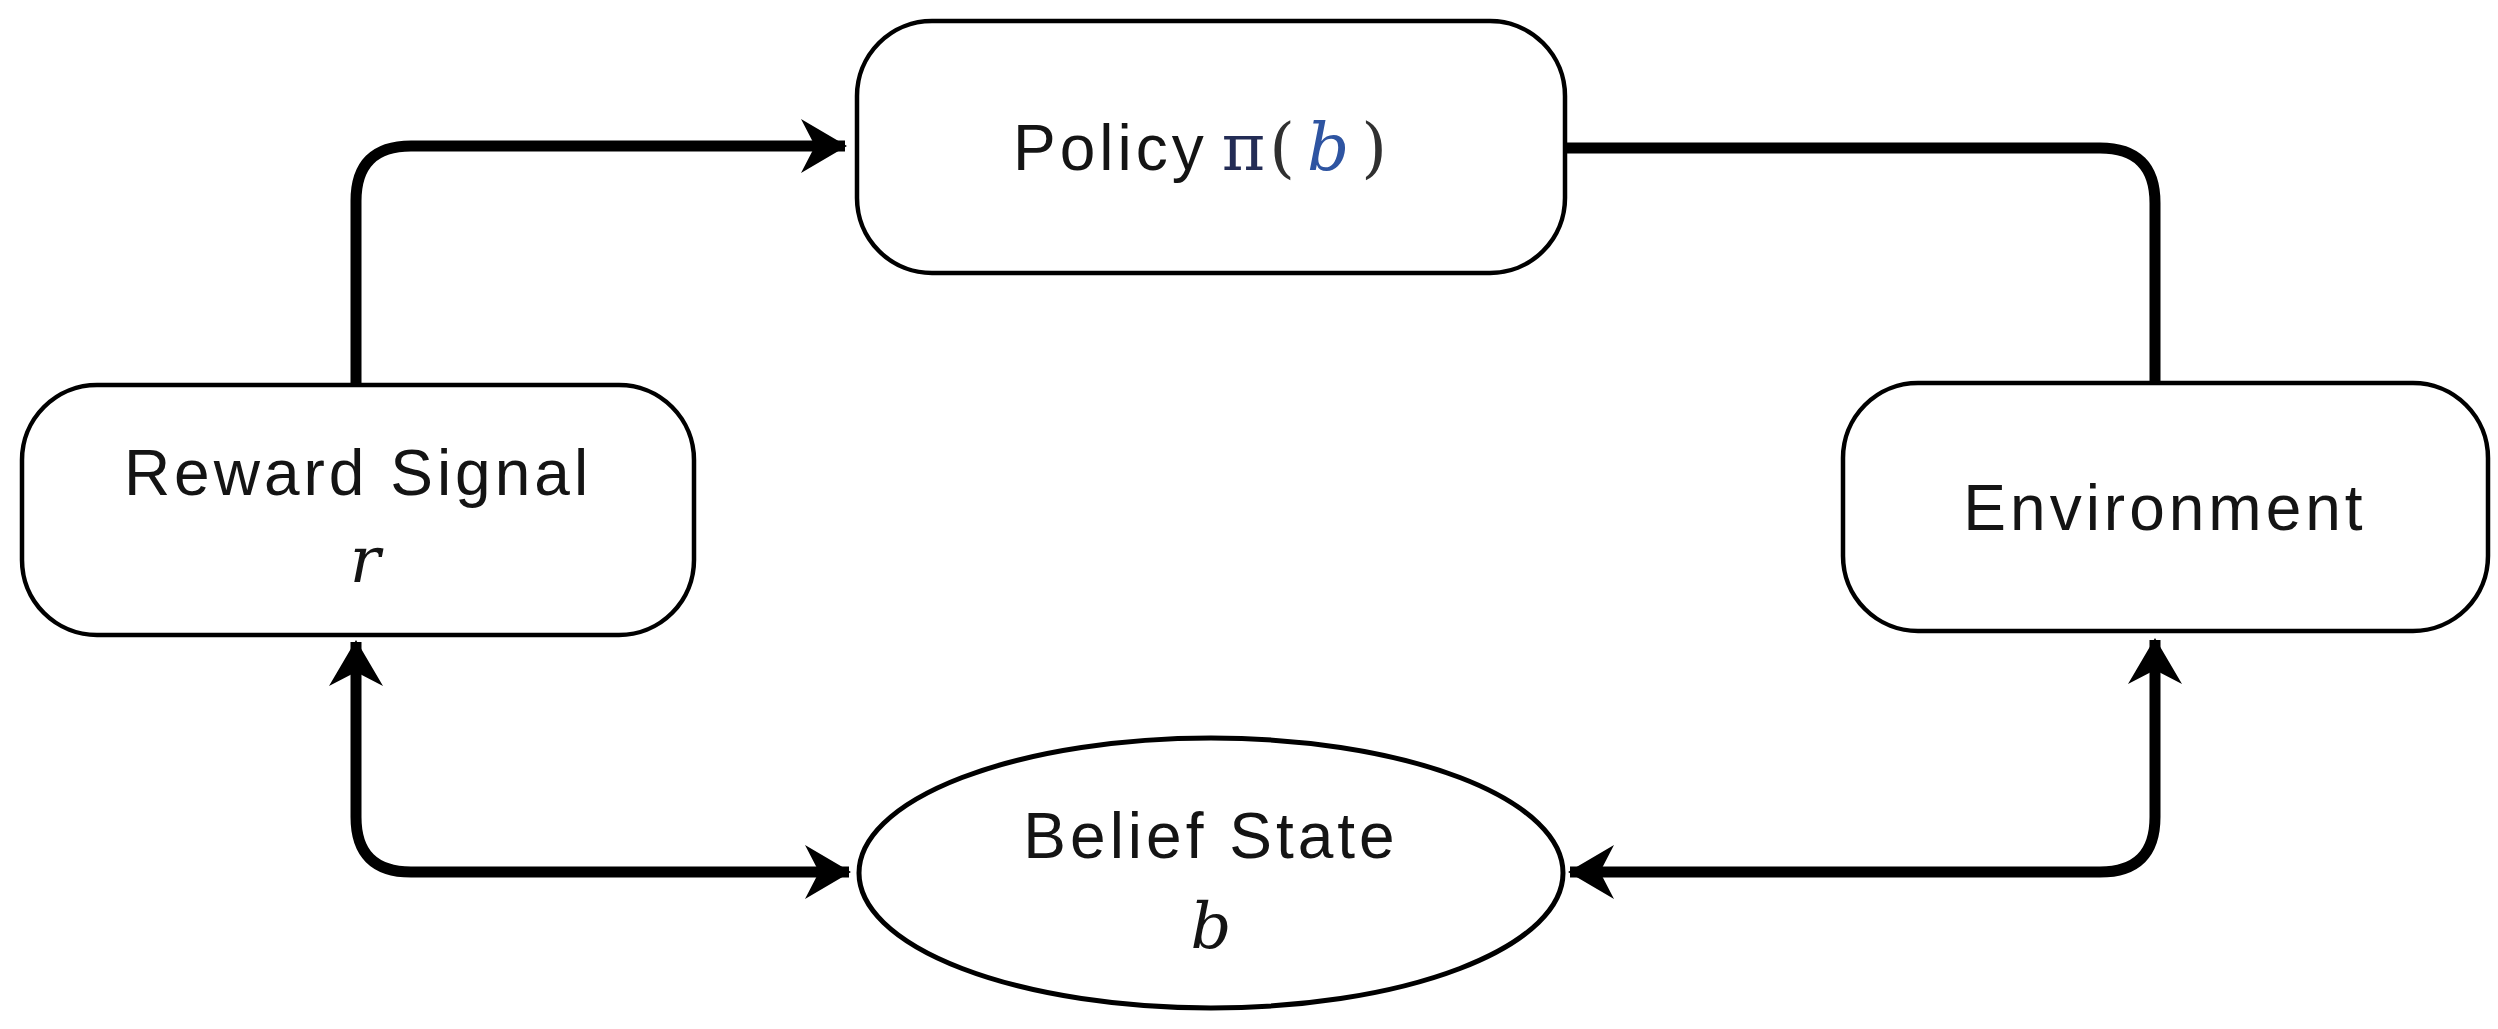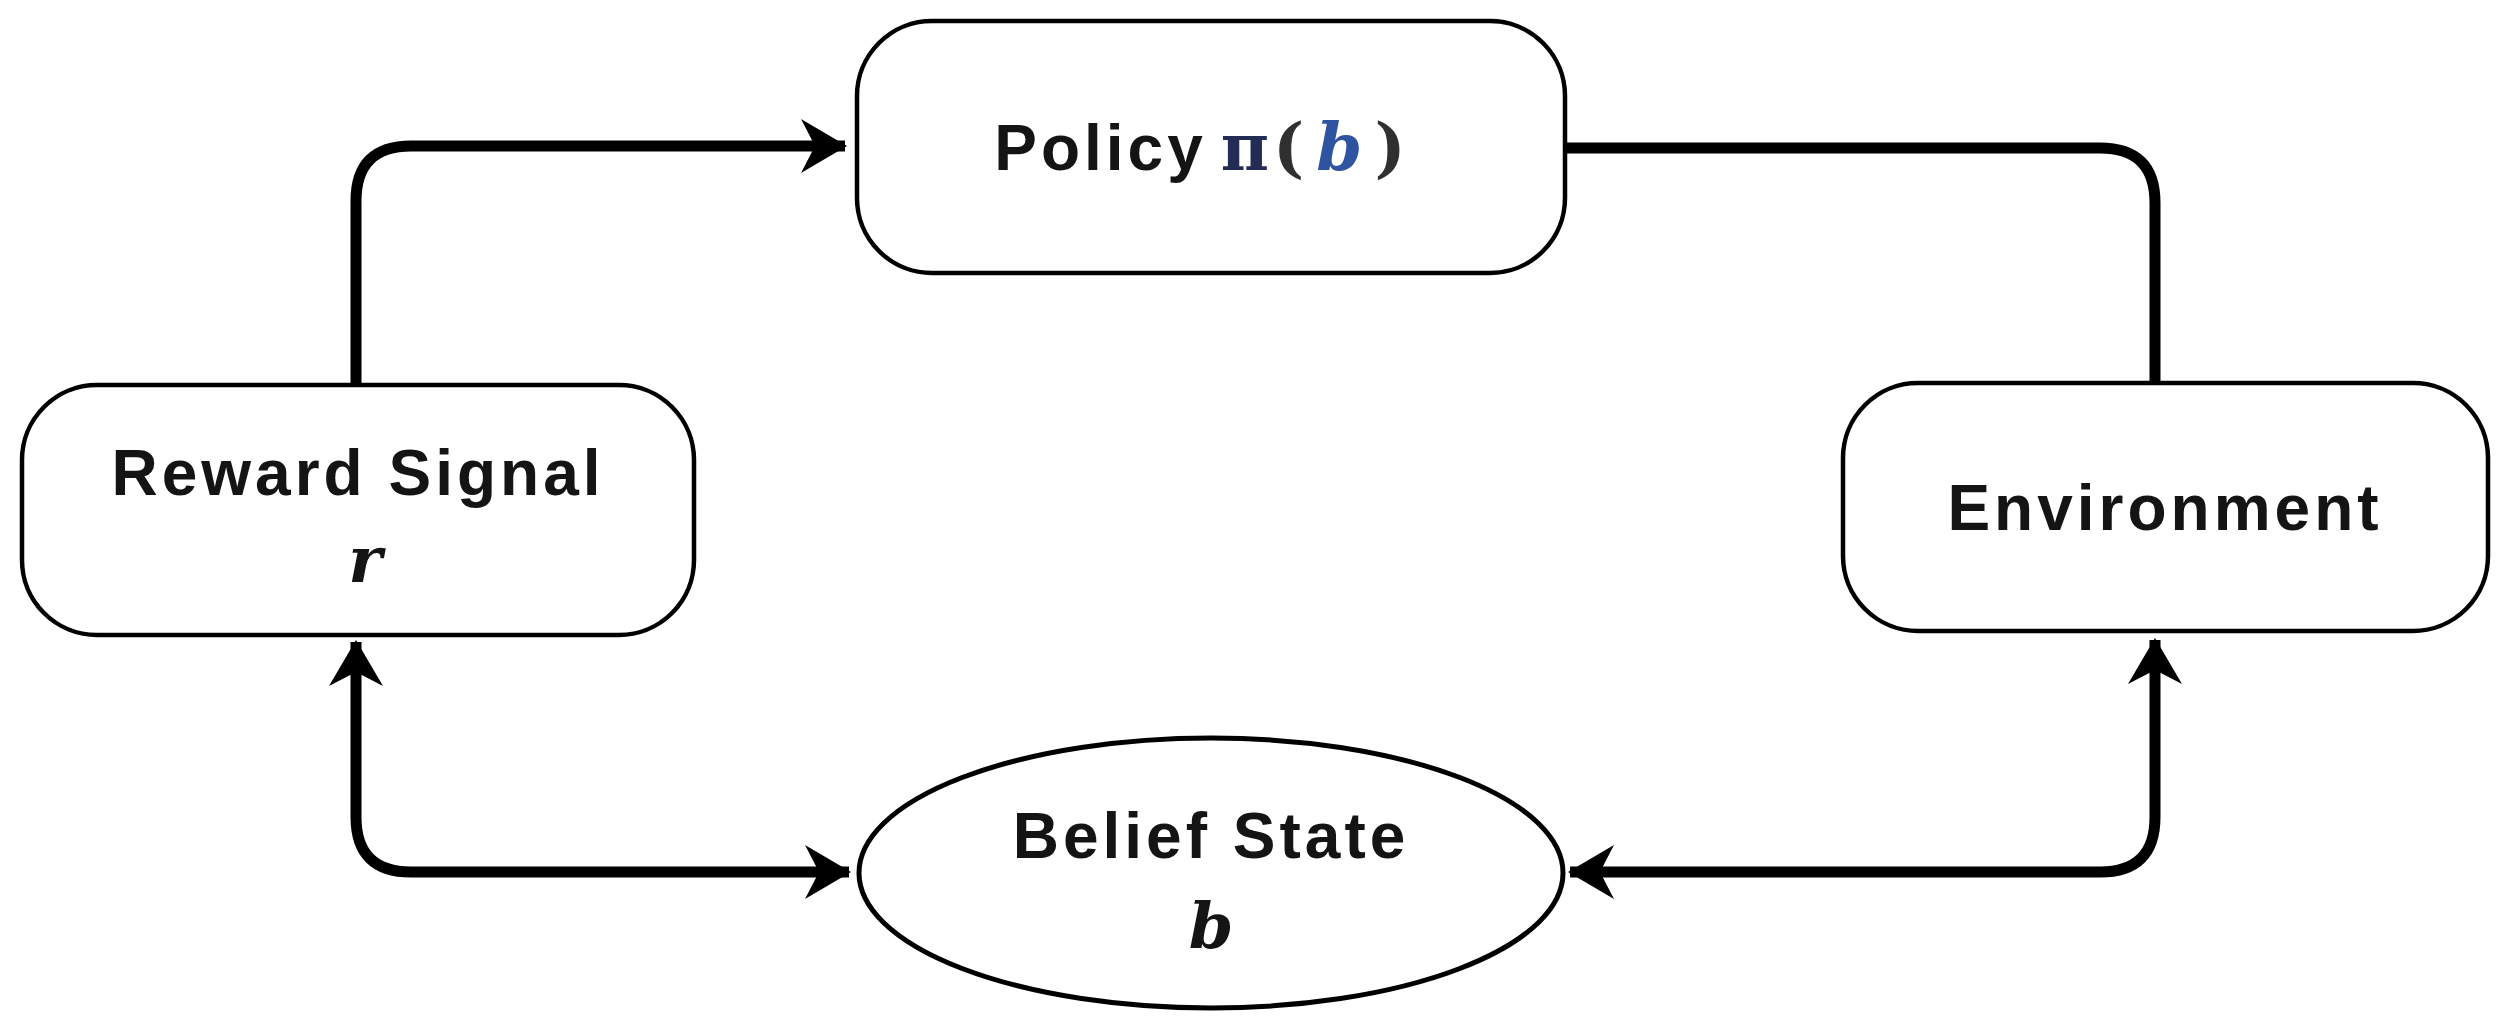--- a/index.html
+++ b/index.html
@@ -3,21 +3,20 @@
 <meta charset="utf-8">
 <style>
   html, body {
     margin: 0;
     padding: 0;
     background: #ffffff;
   }
   .diagram-wrap {
     width: 100%;
     background: #3b82f6;
-    font-weight: bold;
   }
   svg {
     display: block;
     width: 100%;
     height: auto;
     background: #ffffff;
   }
   .node-shape {
     fill: #ffffff;
     stroke: #000000;

